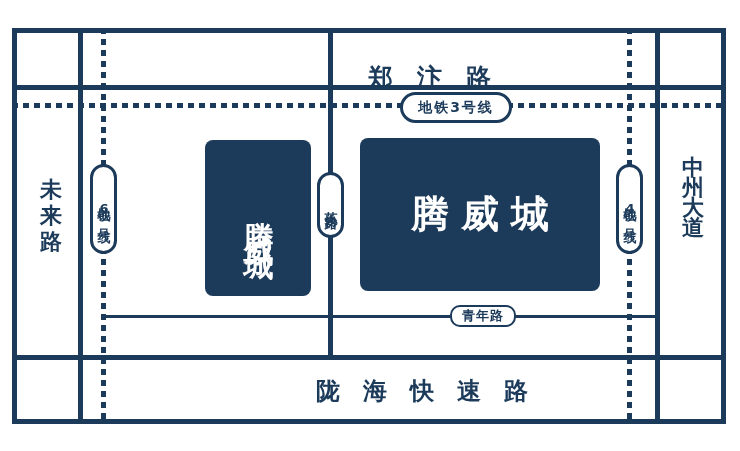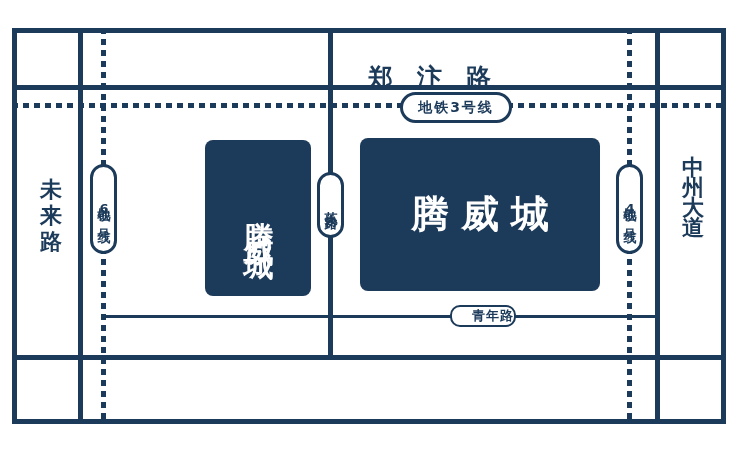--- a/index.html
+++ b/index.html
@@ -16,21 +16,21 @@
   .hline { height:5px; background:var(--navy); }
   .vdots { width:5px; background:repeating-linear-gradient(to bottom, var(--navy) 0 6px, transparent 6px 11px); }
   .hdots { height:5px; background:repeating-linear-gradient(to right, var(--navy) 0 6px, transparent 6px 11px); }
   .road-label { font-weight:bold; color:var(--navy); white-space:nowrap; }
   .v-text { writing-mode:vertical-rl; text-orientation:upright; white-space:nowrap; }
   .pill {
     background:#ffffff; border:3px solid var(--navy); border-radius:999px;
     display:flex; align-items:center; justify-content:center;
     box-sizing:border-box; font-weight:bold; color:var(--navy);
   }
-  .pill-small { border-width:2px; border-radius:10px;justify-content:flex-end; }
+  .pill-small { border-width:2px; border-radius:10px; }
   .block {
     background:var(--navy); border-radius:8px;
     display:flex; align-items:center; justify-content:center;
     color:#ffffff; font-weight:bold;
   }
 </style>
 </head>
 <body>
 
 <div class="canvas">
@@ -49,20 +49,21 @@
   <div class="abs hline" style="left:12px; top:355px; width:714px;"></div>
 
   <div class="abs block" style="left:205px; top:140px; width:106px; height:156px;">
     <span class="v-text" style="font-size:30px; letter-spacing:14px;">腾威城</span>
   </div>
   <div class="abs block" style="left:360px; top:138px; width:240px; height:153px;">
     <span style="font-size:38px; letter-spacing:12px; text-indent:12px;">腾威城</span>
   </div>
 
   <div class="abs road-label" style="left:368px; top:41px; font-size:25px; letter-spacing:24px;margin-top:20px;">郑汴路</div>
+  <div class="abs road-label" style="left:316px; top:375px; font-size:24px; letter-spacing:23px;">陇海快速路</div>
   <div class="abs road-label v-text" style="left:36px; top:160px; font-size:22px; letter-spacing:26px;">未来路</div>
   <div class="abs road-label v-text" style="left:678px; top:138px; font-size:22px; letter-spacing:20px;">中州大道</div>
 
   <div class="abs pill" style="left:400px; top:92px; width:112px; height:31px;">
     <span style="font-size:14px; letter-spacing:2px;">地铁3号线</span>
   </div>
   <div class="abs pill" style="left:90px; top:164px; width:27px; height:90px;">
     <span class="v-text" style="font-size:13px; letter-spacing:2px;">地铁6号线</span>
   </div>
   <div class="abs pill" style="left:616px; top:164px; width:27px; height:90px;">

